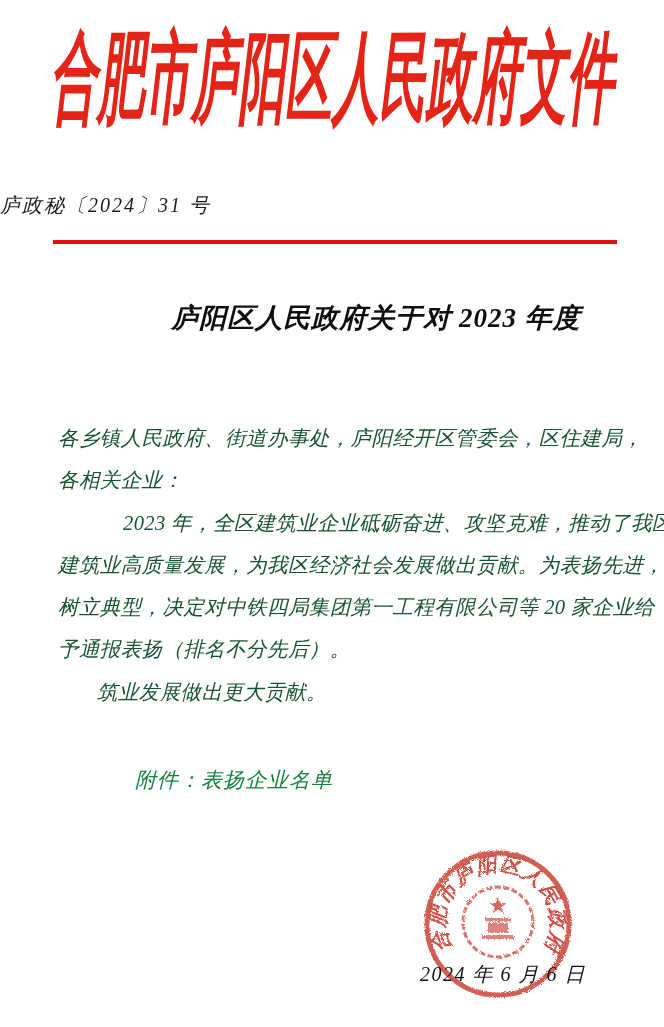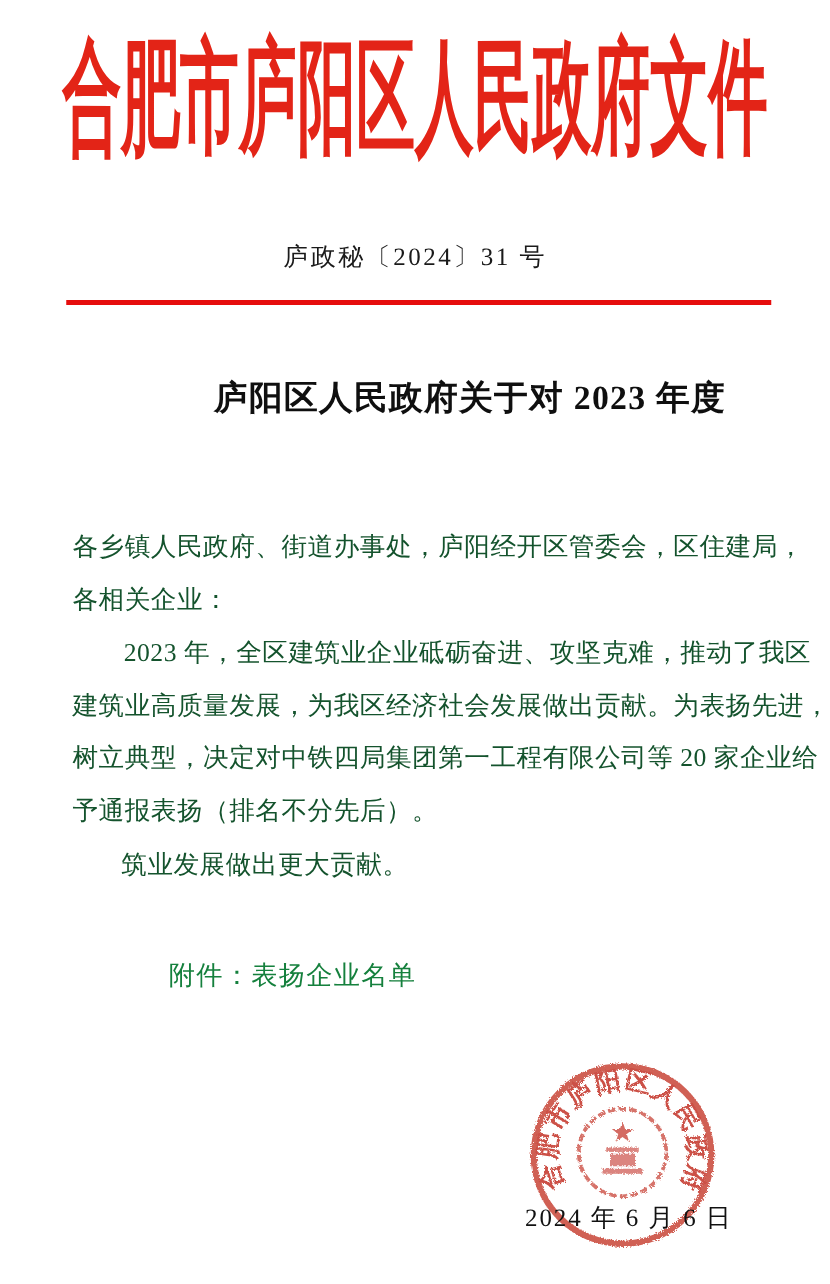--- a/index.html
+++ b/index.html
@@ -3,41 +3,42 @@
 <meta charset="utf-8">
 <style>
   html,body { margin:0; padding:0; }
   .page {
     position:relative;
     width:664px; height:1027px;
     background:#ffffff;
     overflow:hidden;
     font-family:"Liberation Serif","DejaVu Serif",serif;
     color:#141414;
+    font-style:italic;
   }
 
   
   .doc-header {
     position:absolute; top:22px; left:0; width:664px; height:114px;
     overflow:visible;
   }
   .doc-header .stretch {
     position:absolute; left:50%; top:0;
     width:1200px; margin-left:-600px;
     text-align:center;
     font-size:100px; font-weight:bold; line-height:114px;
     white-space:nowrap;
     color:var(--header-red,#e32417);
     transform:scaleX(0.47);
     transform-origin:50% 0;
   }
 
   .doc-number {
     position:absolute; top:192px; left:0; width:664px;
-    text-align:center;
+    text-align:left;
     font-size:20px; letter-spacing:2px; color:#1a1a1a;
   }
 
   .red-divider {
     position:absolute; top:240px; left:53px;
     width:564px; height:4px;
     background:var(--line-red,#e60d0d);
   }
 
   .doc-title {
@@ -49,21 +50,21 @@
     padding-left:44px;
   }
 
   .body-text {
     position:absolute; top:417px; left:58px; width:558px;
     font-size:20.5px; line-height:42.3px;
     color:#14532d;
     letter-spacing:0.4px;
   }
   .body-text .line { white-space:nowrap; }
-  .body-text .ind-first { margin-left:41px;text-align:right; }  
+  .body-text .ind-first { margin-left:65px;text-align:right; }  
   .body-text .ind-cont  { margin-left:39px; }  
 
   .attachment-note {
     position:absolute; top:766px; left:135px;
     font-size:21px; letter-spacing:1px; color:#15803d;
   }
 
   .seal {
     position:absolute; left:398px; top:826px;
     width:200px; height:200px;

